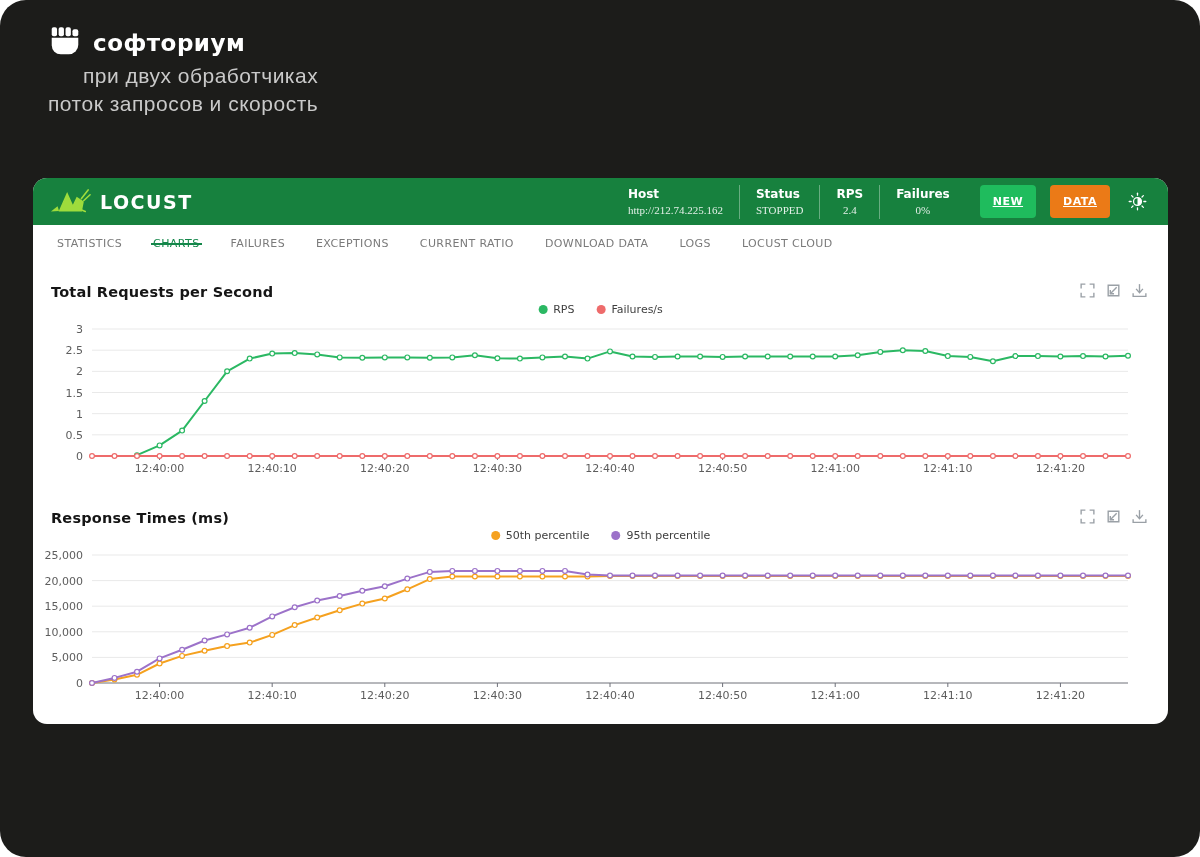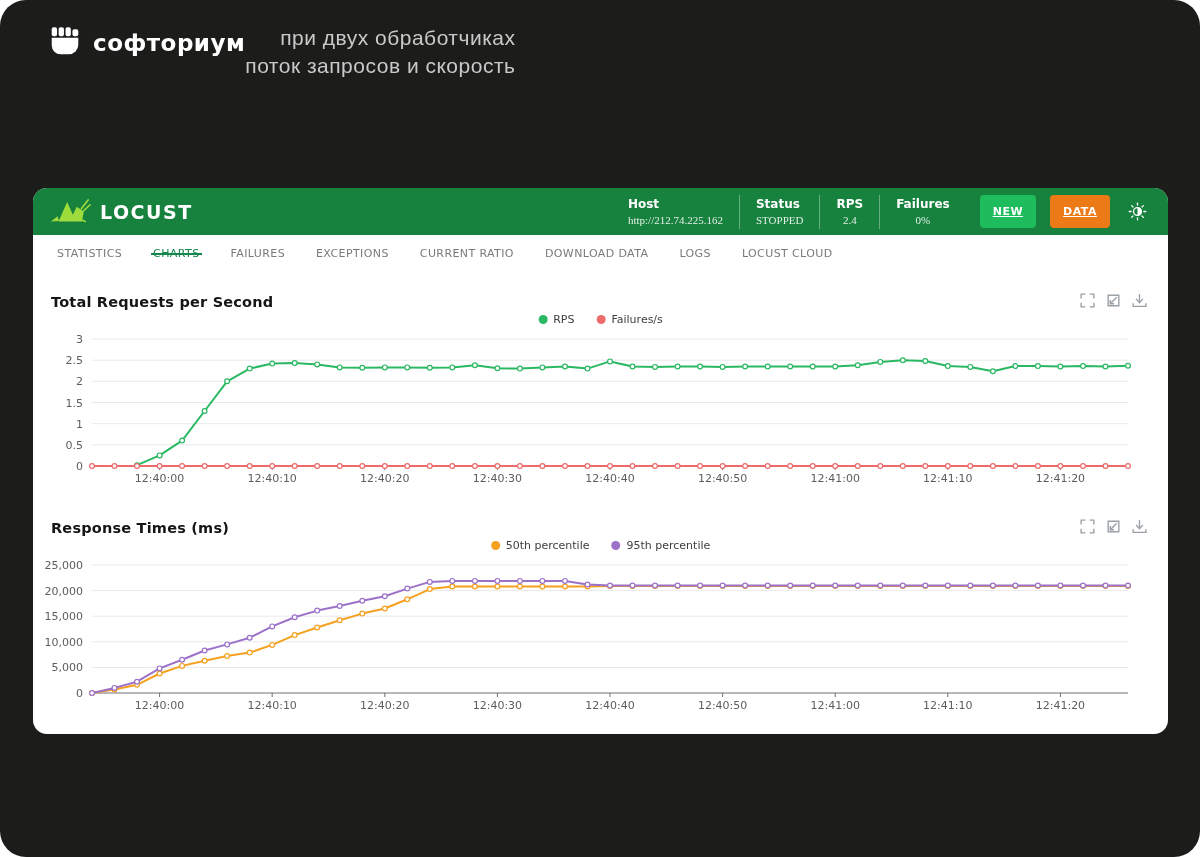--- a/index.html
+++ b/index.html
@@ -1,26 +1,26 @@
 <!DOCTYPE html>
 <html><head>
 <meta charset="utf-8">
 <style>
   * { box-sizing: border-box; }
   body { margin: 0; background: #ffffff; font-family: "DejaVu Sans", sans-serif; }
   .frame { position: relative; width: 1200px; height: 857px; background: #1c1c1a; border-radius: 26px; overflow: hidden; }
 
   
-  .topbar { display: flex; justify-content: flex-start; align-items: flex-start; padding: 24px 34px 0 48px; }
+  .topbar { display: flex; justify-content: center; align-items: flex-start; padding: 24px 34px 0 48px; flex-direction: column; }
   .brand { display: flex; align-items: center; gap: 11px; color: #fff; }
   .brand-name { font-size: 23px; font-weight: bold; letter-spacing: .5px; }
   .tagline { text-align: right; color: #c9c9c9; font-size: 21px; line-height: 28px; font-weight: 300; font-family: "Liberation Sans", sans-serif; letter-spacing: .5px; }
 
   
-  .card { position: absolute; left: 33px; top: 188px; width: 1135px; height: 546px; background: #ffffff; border-radius: 14px; overflow: hidden; }
+  .card { position: absolute; left: 33px; top: 178px; width: 1135px; height: 546px; background: #ffffff; border-radius: 14px; overflow: hidden; }
 
   
   .app-header { height: 47px; display: flex; align-items: center; padding: 0 18px 0 16px; background: #17813E; }
   .logo { display: flex; align-items: center; gap: 9px; }
   .app-name { color: #fff; font-weight: bold; font-size: 19px; letter-spacing: 1.5px; }
   .stats { margin-left: auto; display: flex; align-items: center; }
   .stat { display: flex; flex-direction: column; justify-content: center; height: 34px; padding: 0 16px; color: #fff; }
   .stat:not(:last-child) { border-right: 1px solid rgba(255,255,255,.35); }
   .stat.center { text-align: center; }
   .stat-label { font-size: 12px; font-weight: bold; line-height: 16px; }

